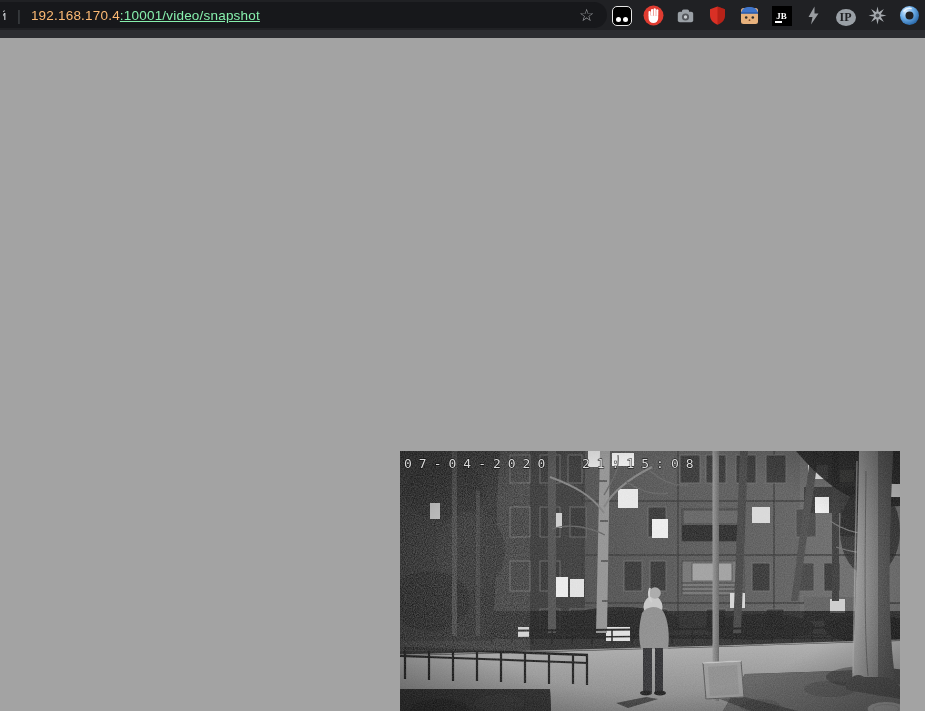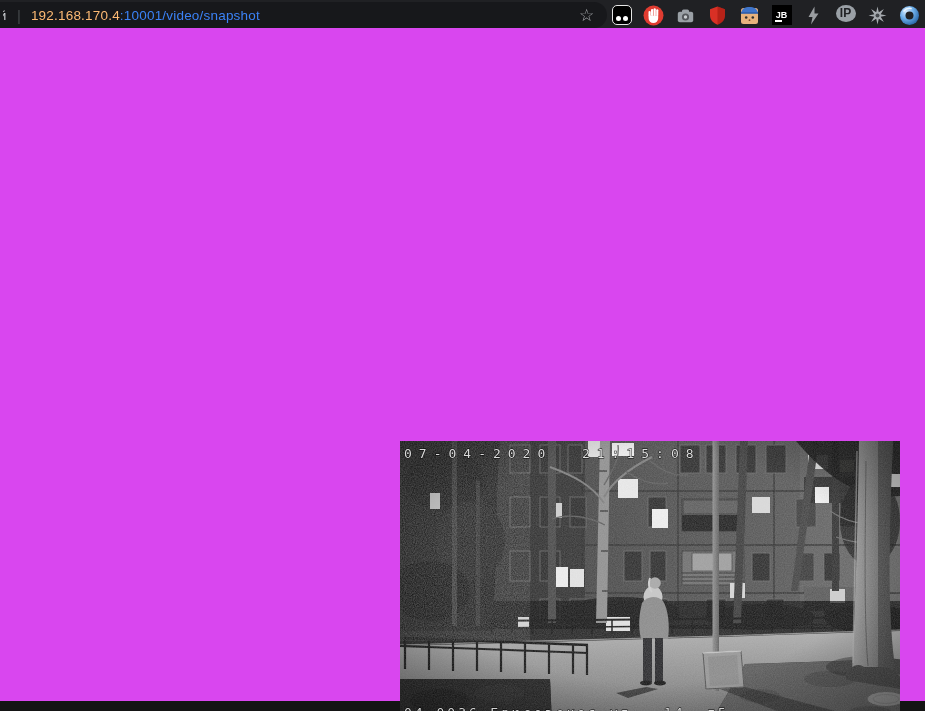--- a/index.html
+++ b/index.html
@@ -6,34 +6,34 @@
   .screen{position:relative;width:925px;height:711px;overflow:hidden;background:#141414;}
 
   
   .toolbar{position:absolute;top:0;left:0;width:925px;height:30px;background:#202124;}
   .omnibox{position:absolute;left:-18px;top:2px;width:625px;height:26px;border-radius:13px;background:#17181b;}
   .tb-content{position:absolute;inset:0;display:flex;align-items:center;padding-left:3px;}
   .clip-glyph{display:inline-block;width:9px;overflow:hidden;color:#cfd1d4;font-size:13px;white-space:nowrap;text-indent:-4px;}
   .divider{color:#45484c;margin:0 10px 0 5px;font-size:15px;font-weight:300;}
   .url{font-size:13.5px;letter-spacing:.2px;white-space:nowrap;}
   .url .host{color:#fdba74;font-weight:500;}
-  .url .path{color:#3b82f6;}
+  .url .path{color:#86efac;text-decoration:underline;}
   .star{position:absolute;left:579px;top:50%;transform:translateY(-50%);font-size:17px;color:#a6a9ad;line-height:1;cursor:default;}
   .ext-row{position:absolute;right:5px;top:0;height:30px;display:flex;align-items:center;gap:11px;}
-  .ext{width:21px;height:21px;display:flex;align-items:flex-start;justify-content:center;position:relative;}
+  .ext{width:21px;height:21px;display:flex;align-items:flex-end;justify-content:center;position:relative;font-family:Liberation Serif, serif;}
   .tm{width:18px;height:18px;background:#000;border:1.5px solid #e6e6e6;border-radius:5px;position:relative;}
   .tm i{position:absolute;bottom:3px;width:5px;height:5px;border-radius:50%;background:#fff;}
   .tm i.l{left:3px;} .tm i.r{right:3px;}
   .jb{width:20px;height:20px;background:#000;color:#fff;font-weight:bold;font-size:9px;display:flex;align-items:center;justify-content:center;position:relative;}
   .jb::after{content:"";position:absolute;left:3px;bottom:3px;width:7px;height:1.5px;background:#fff;}
   .ipc{width:20px;height:17px;border-radius:50%;background:#9aa0a6;color:#202124;font-weight:bold;font-size:12px;display:flex;align-items:center;justify-content:center;}
   .strip{position:absolute;top:30px;left:0;width:925px;height:8px;background:#2b2c30;}
 
   
-  .page{position:absolute;top:28px;left:0;width:925px;height:673px;background:#d946ef;}
+  .page{position:absolute;top:38px;left:0;width:925px;height:673px;background:#a3a3a3;}
   .snapshot{position:absolute;left:400px;top:413px;width:500px;height:282px;background:#1c1c1c;}
   .snapshot svg{display:block;}
 </style>
 </head>
 <body>
 
 <div class="screen">
 
   <div class="toolbar">
     <div class="omnibox"></div>

